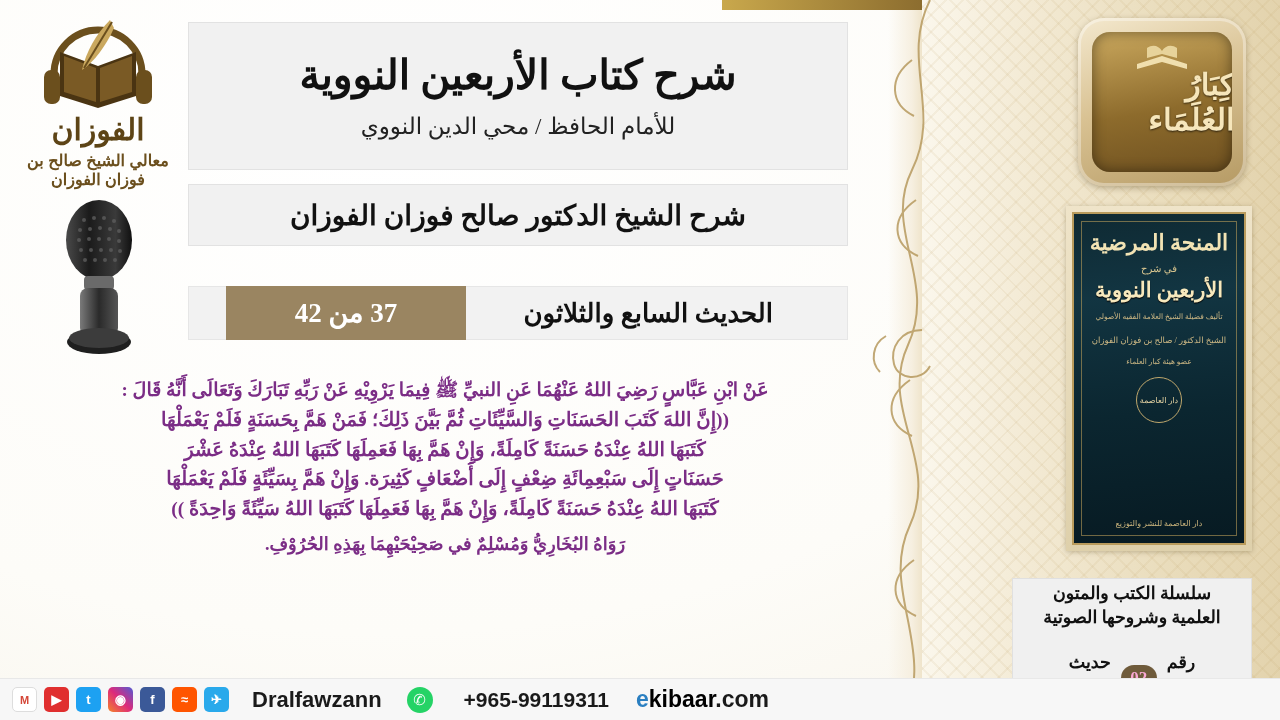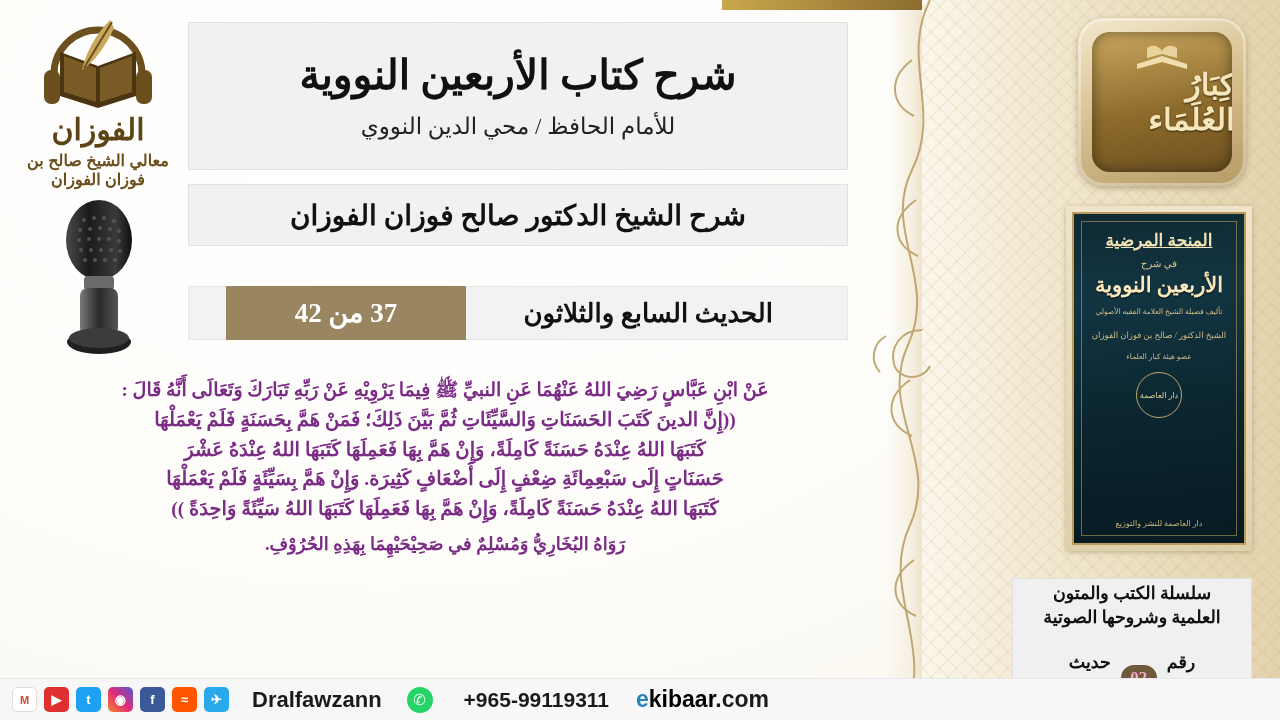--- a/index.html
+++ b/index.html
@@ -155,21 +155,21 @@
     background: linear-gradient(175deg, #0f2a33 0%, #123542 25%, #0b2630 60%, #071a22 100%);
     border: 2px solid #b99b5c;
     position: relative; overflow: hidden;
     display: flex; flex-direction: column; align-items: center;
     padding-top: 10px;
   }
   .book-cover .frame {
     position: absolute; inset: 7px; border: 1px solid rgba(201,168,92,0.55);
   }
   .bc-line { color: #e9d9a8; font-family: "Liberation Serif", serif; text-align: center; }
-  .bc-t1 { font-size: 17px; font-weight: bold; margin-top: 6px; color: #f2e3b4; text-decoration: underline; }
+  .bc-t1 { font-size: 22px; font-weight: bold; margin-top: 6px; color: #f2e3b4; }
   .bc-t2 { font-size: 10px; margin-top: 7px; color: #d8c58f; }
   .bc-t3 {
     font-size: 21px; font-weight: bold; margin-top: 4px; color: #f7e9bd;
     text-shadow: 0 1px 1px #000;
   }
   .bc-small { font-size: 7.5px; color: #cdb884; margin-top: 8px; line-height: 1.5; }
   .bc-mid { font-size: 8.5px; color: #cdb884; margin-top: 12px; line-height: 1.6; }
   .bc-bottom {
     position: absolute; bottom: 12px; left: 0; right: 0;
     font-size: 8px; color: #c9b37c; line-height: 1.6;
@@ -342,21 +342,21 @@
     <div class="explainer-text">شرح الشيخ الدكتور صالح فوزان الفوزان</div>
   </div>
 
   <div class="hadith-card">
     <div class="hadith-name">الحديث السابع والثلاثون</div>
   </div>
   <div class="hadith-counter">37 من 42</div>
 
   <div class="body-text">
     <div class="bt-line narrow">عَنْ ابْنِ عَبَّاسٍ رَضِيَ اللهُ عَنْهُمَا عَنِ النبيِّ ﷺ فِيمَا يَرْوِيْهِ عَنْ رَبِّهِ تَبَارَكَ وَتَعَالَى أَنَّهُ قَالَ :</div>
-    <div class="bt-line">((إِنَّ الدينَ كَتَبَ الحَسَنَاتِ وَالسَّيِّئَاتِ ثُمَّ بَيَّنَ ذَلِكَ؛ فَمَنْ هَمَّ بِحَسَنَةٍ فَلَمْ يَعْمَلْهَا</div>
+    <div class="bt-line">((إِنَّ اللهَ كَتَبَ الحَسَنَاتِ وَالسَّيِّئَاتِ ثُمَّ بَيَّنَ ذَلِكَ؛ فَمَنْ هَمَّ بِحَسَنَةٍ فَلَمْ يَعْمَلْهَا</div>
     <div class="bt-line">كَتَبَهَا اللهُ عِنْدَهُ حَسَنَةً كَامِلَةً، وَإِنْ هَمَّ بِهَا فَعَمِلَهَا كَتَبَهَا اللهُ عِنْدَهُ عَشْرَ</div>
     <div class="bt-line">حَسَنَاتٍ إِلَى سَبْعِمِائَةِ ضِعْفٍ إِلَى أَضْعَافٍ كَثِيرَة. وَإِنْ هَمَّ بِسَيِّئَةٍ فَلَمْ يَعْمَلْهَا</div>
     <div class="bt-line">كَتَبَهَا اللهُ عِنْدَهُ حَسَنَةً كَامِلَةً، وَإِنْ هَمَّ بِهَا فَعَمِلَهَا كَتَبَهَا اللهُ سَيِّئَةً وَاحِدَةً ))</div>
     <div class="bt-src">رَوَاهُ البُخَارِيُّ وَمُسْلِمٌ في صَحِيْحَيْهِمَا بِهَذِهِ الحُرُوْفِ.</div>
   </div>
 
   <div class="icon-card">
     <div class="icon-inner">
       <svg class="icon-quran" viewBox="0 0 58 30">
         <path d="M4 22 L29 14 L54 22 L54 27 L29 20 L4 27 Z" fill="#f0dfae"></path>

